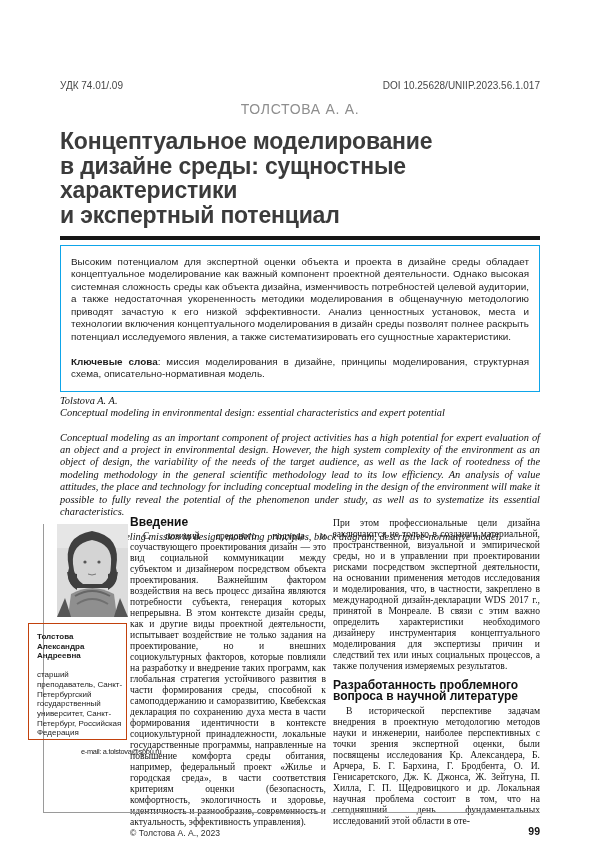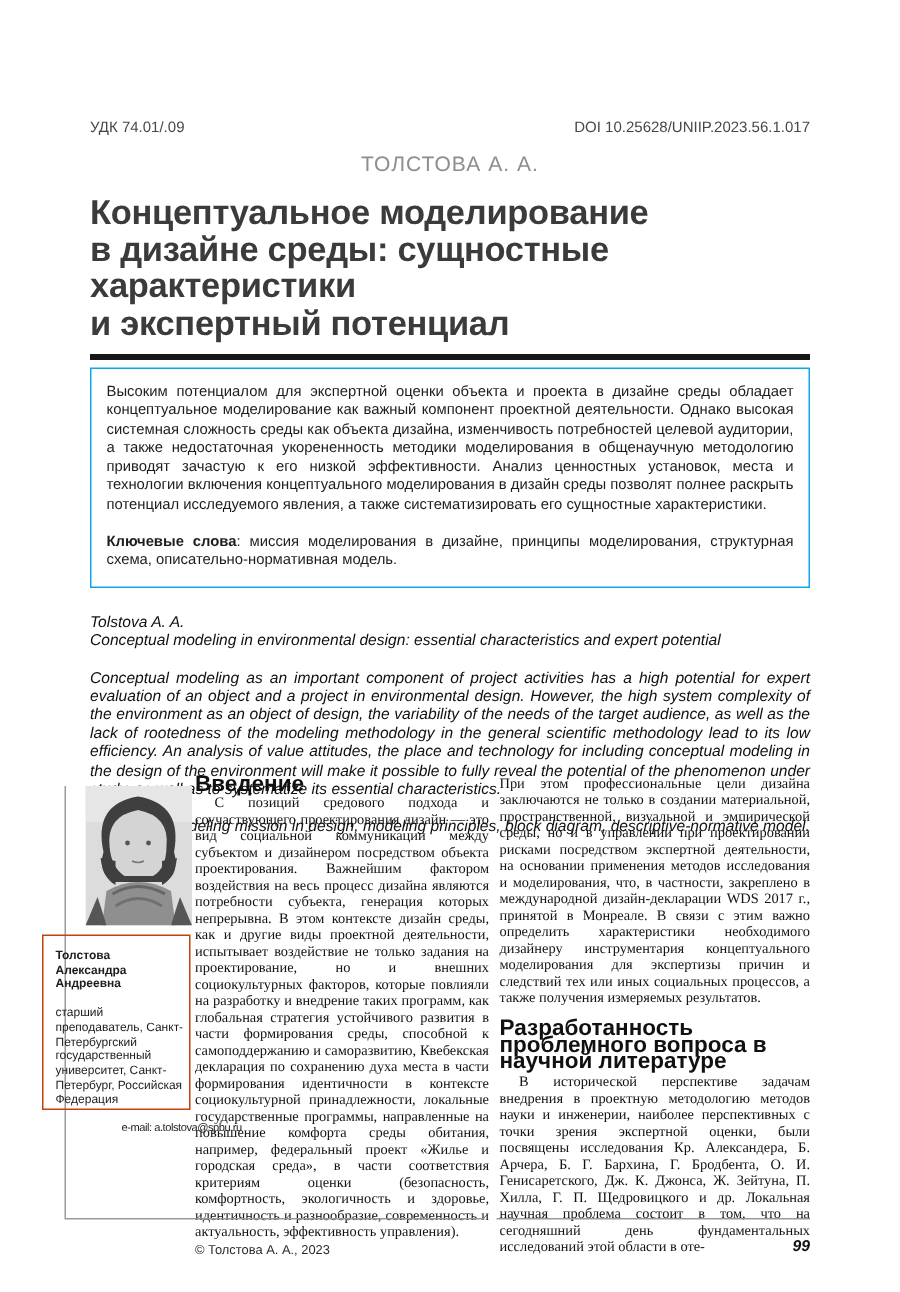--- a/index.html
+++ b/index.html
@@ -12,21 +12,21 @@
   .author-caps{margin-top:11px;font-size:14px;line-height:12px;color:#8e8e8e;letter-spacing:.7px;text-align:center;}
   .title{margin-top:14px;font-size:23px;line-height:24.5px;color:#3b3b3b;letter-spacing:-.2px;font-weight:700;}
   .thick-rule{margin-top:9px;height:3.5px;background:#161616;}
   .abstract-box{margin-top:5px;border:1px solid #0ea5e9;padding:10px 10px 10px;box-sizing:border-box;
                 font-size:9.9px;line-height:12.6px;text-align:justify;color:#1d1d1d;}
   .abstract-box p{margin:0;}
   .abstract-box .kw{margin-top:12px;}
   .bold{font-weight:bold;}
 
   
-  .english{margin-top:18px;font-family:Liberation Sans, sans-serif;font-style:italic;
+  .english{margin-top:3px;font-family:Liberation Serif, serif;font-style:italic;
            font-size:10.4px;line-height:12.4px;color:#101010;}
   .english p{margin:0;}
   .english .en-abstract{margin-top:12px;text-align:justify;}
   .english .en-keywords{margin-top:12px;}
 
   
   .photo{position:absolute;left:57px;top:524px;width:71px;height:93px;}
   .v-line{position:absolute;left:43px;top:524px;width:1px;height:288px;background:#9a9a9a;}
   .author-box{position:absolute;left:28px;top:623px;width:99px;height:117px;border:1px solid #c2410c;
               box-sizing:border-box;padding:8px 3px 0 8px;font-size:8px;line-height:9.7px;color:#1d1d1d;}
@@ -34,30 +34,30 @@
   .author-box .aff{margin-top:9px;}
   .author-box .eml{margin-top:9px;font-size:7.4px;letter-spacing:-.3px;white-space:nowrap;margin-left:44px;}
 
   
   .col{position:absolute;top:517px;font-family:"Liberation Serif",serif;font-size:9.6px;
        line-height:11px;text-align:justify;color:#121212;}
   .col-mid{left:130px;width:196px;}
   .col-right{left:333px;width:207px;}
   .col p{margin:0;}
   .col p.indent{text-indent:13px;}
-  .col-heading{font-family:"Liberation Sans",sans-serif;font-weight:bold;font-size:15px;
+  .col-heading{font-family:"Liberation Sans",sans-serif;font-weight:bold;font-size:12px;
                line-height:11px;margin:0 0 2px;text-align:left;color:#111;}
   .col-right .col-heading{margin-top:9px;margin-bottom:3px;}
 
   
   .f-rule-left{position:absolute;left:43px;top:812px;width:280px;height:1px;background:#9a9a9a;}
   .f-rule-right{position:absolute;left:331px;top:812px;width:209px;height:1px;background:#9a9a9a;}
   .copyright{position:absolute;left:130px;top:828px;font-size:8.6px;color:#2b2b2b;}
   .page-num{position:absolute;left:490px;top:825px;width:50px;text-align:right;
-            font-size:10.5px;font-weight:bold;color:#111;font-style:italic;}
+            font-size:10.5px;font-weight:bold;color:#111;}
 </style>
 </head>
 <body>
 
 <div class="page">
 
   <div class="top">
     <div class="meta-row">
       <span>УДК 74.01/.09</span>
       <span>DOI 10.25628/UNIIP.2023.56.1.017</span>

